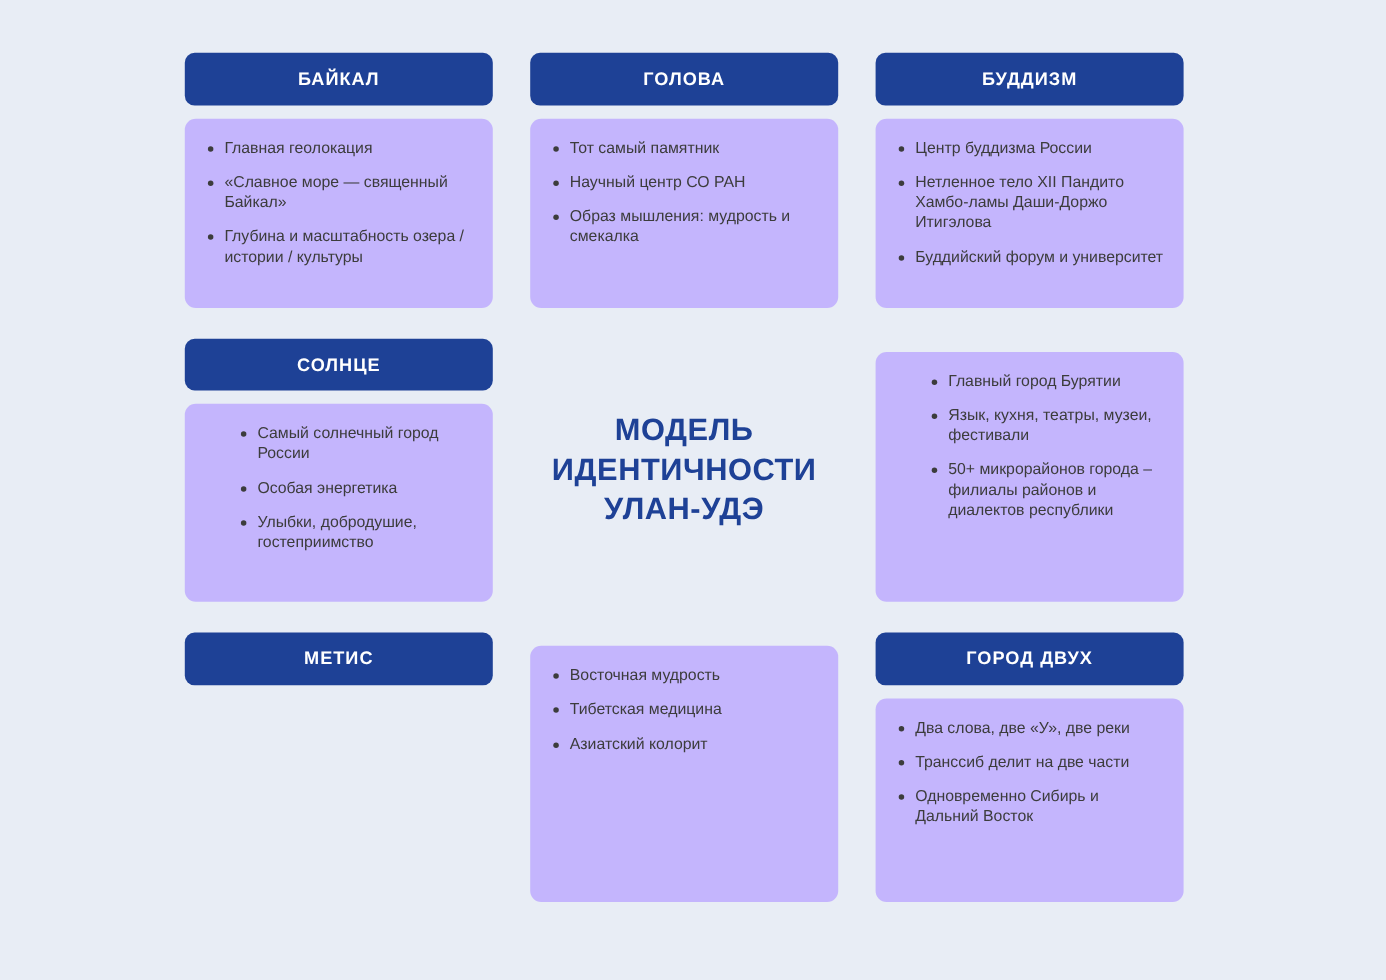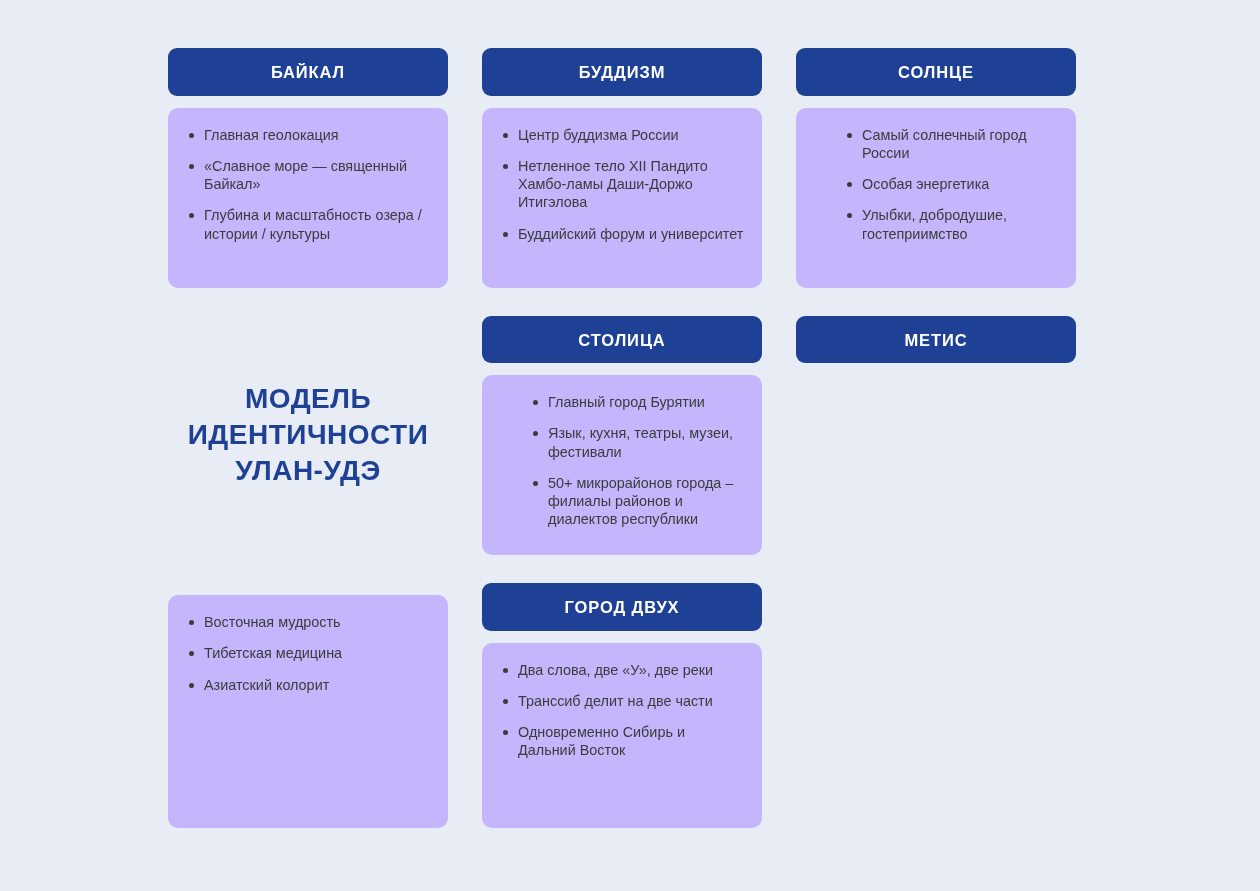--- a/index.html
+++ b/index.html
@@ -110,20 +110,30 @@
       <div class="card-header">БАЙКАЛ</div>
       <div class="card-body">
         <ul>
           <li>Главная геолокация</li>
           <li>«Славное море — священный Байкал»</li>
           <li>Глубина и масштабность озера / истории / культуры</li>
         </ul>
       </div>
     </div>
 
+    <div class="cell row1">
+      <div class="card-header">ГОЛОВА</div>
+      <div class="card-body">
+        <ul>
+          <li>Тот самый памятник</li>
+          <li>Научный центр СО РАН</li>
+          <li>Образ мышления: мудрость и смекалка</li>
+        </ul>
+      </div>
+    </div>
 
     <div class="cell row1">
       <div class="card-header">БУДДИЗМ</div>
       <div class="card-body">
         <ul>
           <li>Центр буддизма России</li>
           <li>Нетленное тело XII Пандито Хамбо-ламы Даши-Доржо Итигэлова</li>
           <li>Буддийский форум и университет</li>
         </ul>
       </div>
@@ -142,21 +152,20 @@
 
     <div class="cell center">
       <div class="center-title">
         <span class="line">МОДЕЛЬ</span>
         <span class="line">ИДЕНТИЧНОСТИ</span>
         <span class="line">УЛАН-УДЭ</span>
       </div>
     </div>
 
     <div class="cell row2">
-      <div class="card-header">СТОЛИЦА</div>
       <div class="card-body">
         <ul>
           <li>Главный город Бурятии</li>
           <li>Язык, кухня, театры, музеи, фестивали</li>
           <li>50+ микрорайонов города – филиалы районов и диалектов республики</li>
         </ul>
       </div>
     </div>
 
     <div class="cell row3">

